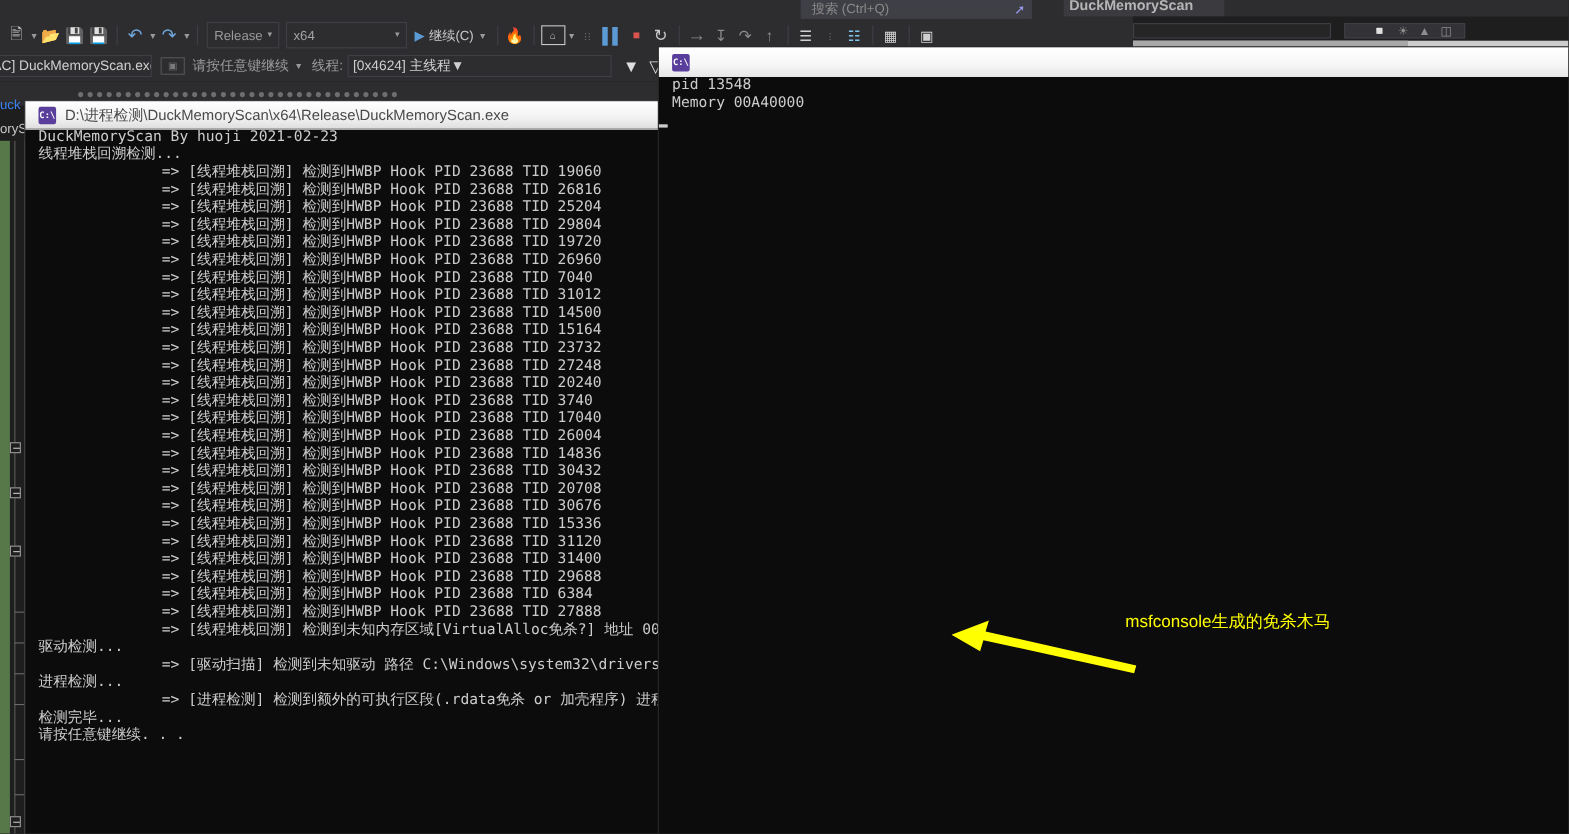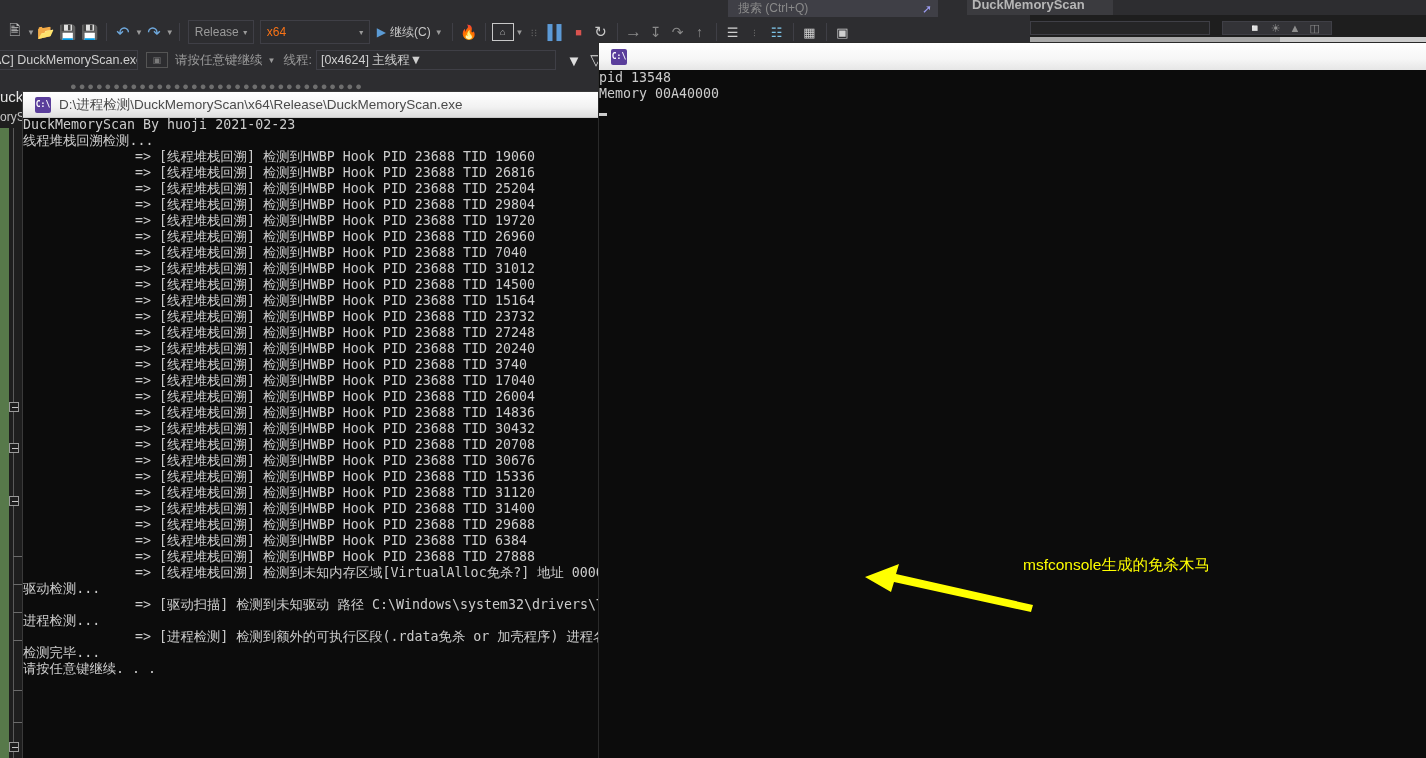--- a/index.html
+++ b/index.html
@@ -138,21 +138,21 @@
   .vs-tab-dots {
     position: absolute; left: 70px; top: 80px;
     color: #6e6e6e; font-size: 11px; letter-spacing: 2px;
     white-space: nowrap;
   }
   .vs-tab-active-line {
     position: absolute; left: 1114px; top: 86px; width: 145px; height: 5px;
     background: #007acc;
   }
   .vs-left-label1 {
-    position: absolute; left: 0px; top: 88px; color: #e5e5e5; font-size: 15px;
+    position: absolute; left: 0px; top: 88px; color: #3b82f6; font-size: 12px;
   }
   .vs-left-label2 {
     position: absolute; left: 0px; top: 110px; color: #c5c5c5; font-size: 12px;
   }
   
   .vs-changebar {
     position: absolute; left: 0px; top: 128px; width: 9px; height: 630px;
     background: #57794a;
   }
   .vs-indentline {
@@ -213,21 +213,21 @@
     position: absolute; left: 0; top: 25px;
     width: 100%; height: calc(100% - 25px);
     color: #cccccc;
     font-family: "DejaVu Sans Mono", "Liberation Mono", monospace;
     font-size: 13.3px;
     line-height: 16px;
     white-space: pre;
     overflow: hidden;
     padding: 0;
   }
-  .cline { height: 16px; white-space: pre; }
+  .cline { height: 16px; white-space: pre; padding-left: 12px; }
 
   
   .caret-block {
     position: absolute; width: 8px; height: 3px; background: #cccccc;
   }
 
   
   .console2 {
     position: absolute; left: 599px; top: 43px;
     width: 827px; height: 715px;
@@ -286,21 +286,21 @@
       <div class="tb-icon" style="color:#6fa8dc;font-size:16px">↶</div>
       <div class="tb-caret">▼</div>
       <div class="tb-icon" style="color:#6fa8dc;font-size:16px">↷</div>
       <div class="tb-caret">▼</div>
       <div class="tb-sep"></div>
       <div class="tb-combo" style="width:66px">
         <span>Release</span>
         <span class="cb-arrow">▼</span>
       </div>
       <div class="tb-combo" style="width:110px">
-        <span style="color:#f97316">x64</span>
+        <span style="color:#a3a3a3">x64</span>
         <span class="cb-arrow">▼</span>
       </div>
       <div class="tb-run">
         <span class="tb-play">▶</span>
         <span>继续(C)</span>
         <span class="tb-caret" style="margin-left:4px">▼</span>
       </div>
       <div class="tb-sep"></div>
       <div class="tb-icon" style="color:#e8a33d">🔥</div>
       <div class="tb-sep"></div>

